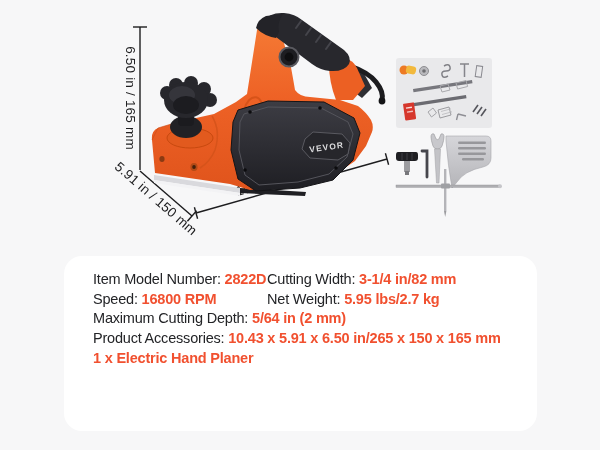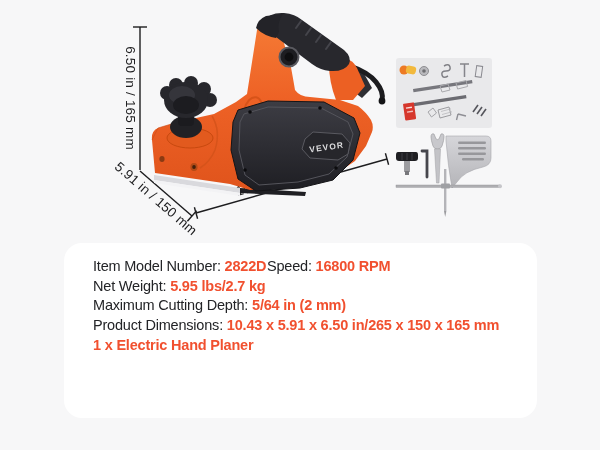--- a/index.html
+++ b/index.html
@@ -9,21 +9,21 @@
     font-family:"Liberation Sans", sans-serif;
     position:relative;
     overflow:hidden;
   }
   .stage{position:absolute;left:0;top:0;width:600px;height:450px;}
   svg text{font-family:"Liberation Sans", sans-serif;}
   .dim-label{font-size:13.5px;fill:#1d1d1f;letter-spacing:0.2px;}
   .brand-label{font-size:8.4px;font-weight:bold;fill:#dcdcde;letter-spacing:1.1px;}
 
   .spec-card{
-    position:absolute;left:64px;top:243px;width:473px;height:175px;
+    position:absolute;left:64px;top:256px;width:473px;height:175px;
     background:#FFFFFF;border-radius:18px;
     box-sizing:border-box;
     padding:14px 26px 0 29px;
     font-size:14.5px;letter-spacing:-0.2px;color:#232427;
   }
   .spec-grid{display:grid;grid-template-columns:174px auto;}
   .spec-line{line-height:19.7px;white-space:nowrap;}
   .lbl{color:#232427;}
   .val{color:#F1502F;font-weight:bold;}
   .package-row{display:flex;gap:17px;line-height:19.7px;white-space:nowrap;}
@@ -189,34 +189,38 @@
   </svg>
 
   
   <div class="spec-card">
     <div class="spec-grid">
       <div class="spec-line">
         <span class="lbl">Item Model Number:</span>
         <span class="val">2822D</span>
       </div>
       <div class="spec-line">
+        <span class="lbl">Cutting Width:</span>
+        <span class="val">3-1/4 in/82 mm</span>
+      </div>
+      <div class="spec-line">
         <span class="lbl">Speed:</span>
         <span class="val">16800 RPM</span>
       </div>
       <div class="spec-line">
         <span class="lbl">Net Weight:</span>
         <span class="val">5.95 lbs/2.7 kg</span>
       </div>
     </div>
     <div class="spec-line">
       <span class="lbl">Maximum Cutting Depth:</span>
       <span class="val">5/64 in (2 mm)</span>
     </div>
     <div class="spec-line">
-      <span class="lbl">Product Dimensions:</span>
+      <span class="lbl">Product Accessories:</span>
       <span class="val">10.43 x 5.91 x 6.50 in/265 x 150 x 165 mm</span>
     </div>
     <div class="package-row">
       <span class="pkg">1 x Electric Hand Planer</span>
     </div>
   </div>
 
 </div>
 
 </body></html>

